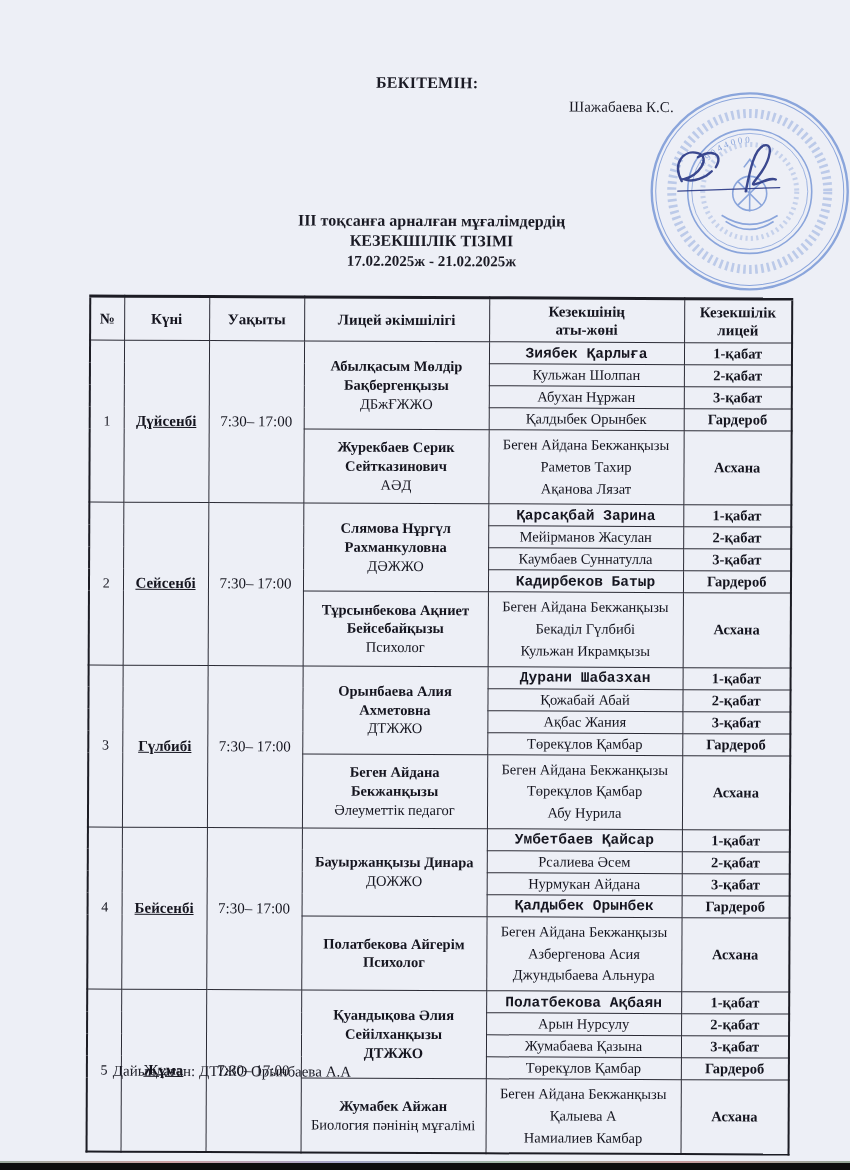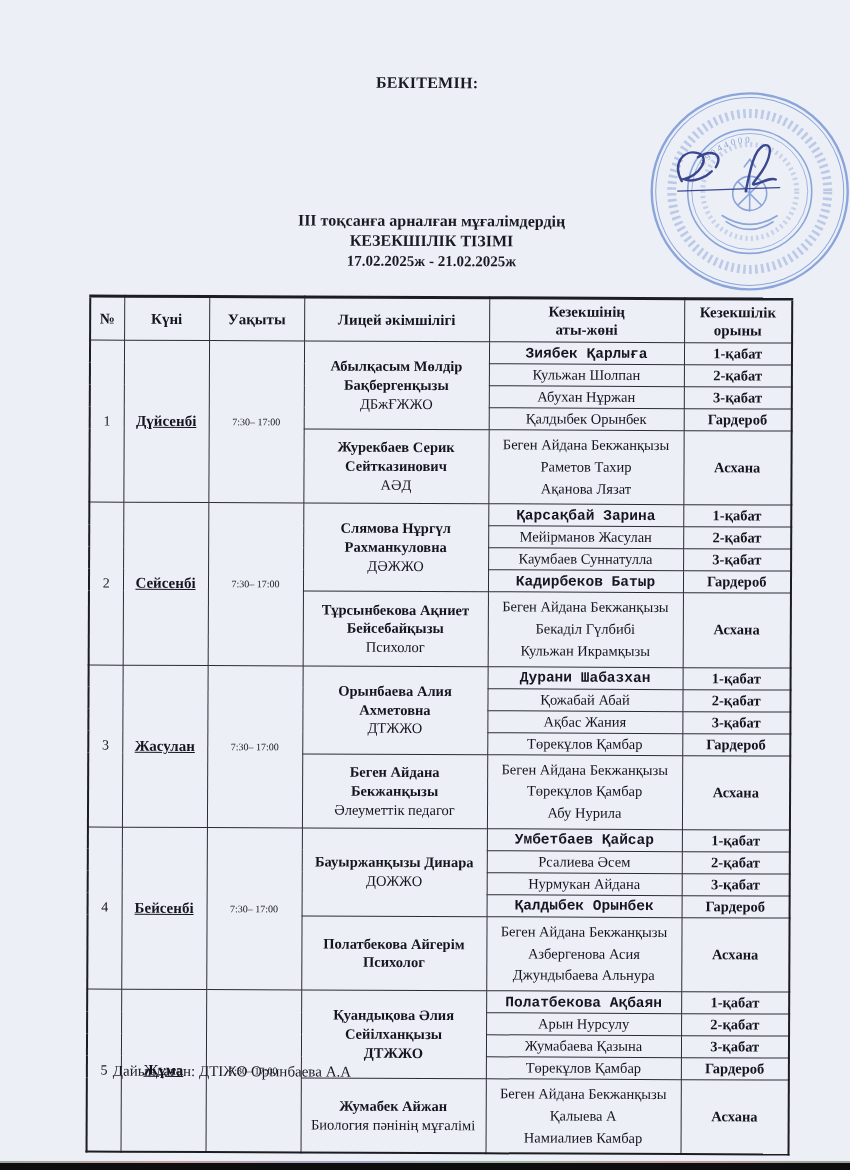--- a/index.html
+++ b/index.html
@@ -26,21 +26,21 @@
     position:absolute;left:88px;top:296px;width:702px;
     border-collapse:collapse;table-layout:fixed;
     font-size:14px;color:#15151f;
     border:2px solid #1c1c24;border-top-width:3px;
   }
   .duty th,.duty td{border:1px solid #2c2c36;padding:1px 2px;text-align:center;vertical-align:middle;overflow:hidden;}
   .duty thead th{font-weight:bold;font-size:15px;height:40px;white-space:pre-line;line-height:1.22;}
   .floor-row td{height:19px;}
   .num-cell,.day-cell,.time-cell{vertical-align:top;padding-top:3px;}
   .day-cell{font-weight:bold;font-size:15px;text-decoration:underline;}
-  .time-cell{font-size:10px;margin-left:10px;}
+  .time-cell{font-size:15px;margin-left:10px;}
   .admin-cell{font-weight:bold;font-size:14.5px;line-height:1.3;padding:3px 4px;}
   .admin-title{display:block;font-weight:normal;}
   .admin-title.b{font-weight:bold;}
   .name-cell{font-size:14.5px;}
   .name-cell.b{font-weight:bold;font-family:Liberation Mono, monospace;}
   .place-cell{font-weight:bold;font-size:14.5px;border-radius:9px;}
   .canteen-row td{padding-top:4px;padding-bottom:4px;}
   .canteen-names{line-height:1.5;font-size:14.5px;}
 
   .footer-note{position:absolute;top:1064px;left:115px;font-size:15px;}
@@ -50,20 +50,21 @@
     background:linear-gradient(90deg,#7a8e7a,#c08080,#8888b8,#80a080,#b87878,#708870);opacity:.7;}
 </style>
 </head>
 <body>
 
 <div class="sheet">
 
   <div class="approve">БЕКІТЕМІН:</div>
 
   <div class="director">
+    <div>Шажабаева К.С.</div>
   </div>
 
   <svg class="stamp" width="204" height="204" viewBox="0 0 204 204">
     <g fill="none" stroke="#7d9bd8">
       <circle cx="102" cy="102" r="98" stroke-width="2.4"></circle>
       <circle cx="102" cy="102" r="94" stroke-width="1"></circle>
       <circle cx="102" cy="102" r="62" stroke-width="1.6"></circle>
       <circle cx="102" cy="102" r="58" stroke-width="0.8"></circle>
       <circle cx="102" cy="102" r="78" stroke-width="9" stroke-dasharray="2.6 3.4" opacity="0.5"></circle>
       <circle cx="102" cy="102" r="47" stroke-width="5" stroke-dasharray="2.2 3.2" opacity="0.4"></circle>
@@ -111,21 +112,21 @@
     </colgroup>
     <thead>
         <tr>
           <th>№</th>
           <th>Күні</th>
           <th>Уақыты</th>
           <th>Лицей әкімшілігі</th>
           <th>Кезекшінің
 аты-жөні</th>
           <th>Кезекшілік
-орыны</th>
+лицей</th>
         </tr>
       </thead>
     <tbody>
         <tr class="floor-row">
           <td class="num-cell" rowspan="5">1</td>
           <td class="day-cell" rowspan="5">Дүйсенбі</td>
           <td class="time-cell" rowspan="5">7:30– 17:00</td>
           <td class="admin-cell" rowspan="4"><span class="admin-name">Абылқасым Мөлдір Бақбергенқызы</span><span class="admin-title">ДБжҒЖЖО</span></td>
           <td class="name-cell b">Зиябек Қарлыға</td>
           <td class="place-cell">1-қабат</td>
@@ -175,21 +176,21 @@
           <td class="admin-cell" rowspan="1"><span class="admin-name">Тұрсынбекова Ақниет Бейсебайқызы</span><span class="admin-title">Психолог</span></td>
           <td class="canteen-names">
             <div>Беген Айдана Бекжанқызы</div>
             <div>Бекаділ Гүлбибі</div>
             <div>Кульжан Икрамқызы</div>
           </td>
           <td class="place-cell">Асхана</td>
         </tr>
         <tr class="floor-row">
           <td class="num-cell" rowspan="5">3</td>
-          <td class="day-cell" rowspan="5">Жасулан</td>
+          <td class="day-cell" rowspan="5">Гүлбибі</td>
           <td class="time-cell" rowspan="5">7:30– 17:00</td>
           <td class="admin-cell" rowspan="4"><span class="admin-name">Орынбаева Алия Ахметовна</span><span class="admin-title">ДТЖЖО</span></td>
           <td class="name-cell b">Дурани Шабазхан</td>
           <td class="place-cell">1-қабат</td>
         </tr>
         <tr class="floor-row">
           <td class="name-cell">Қожабай Абай</td>
           <td class="place-cell">2-қабат</td>
         </tr>
         <tr class="floor-row">

